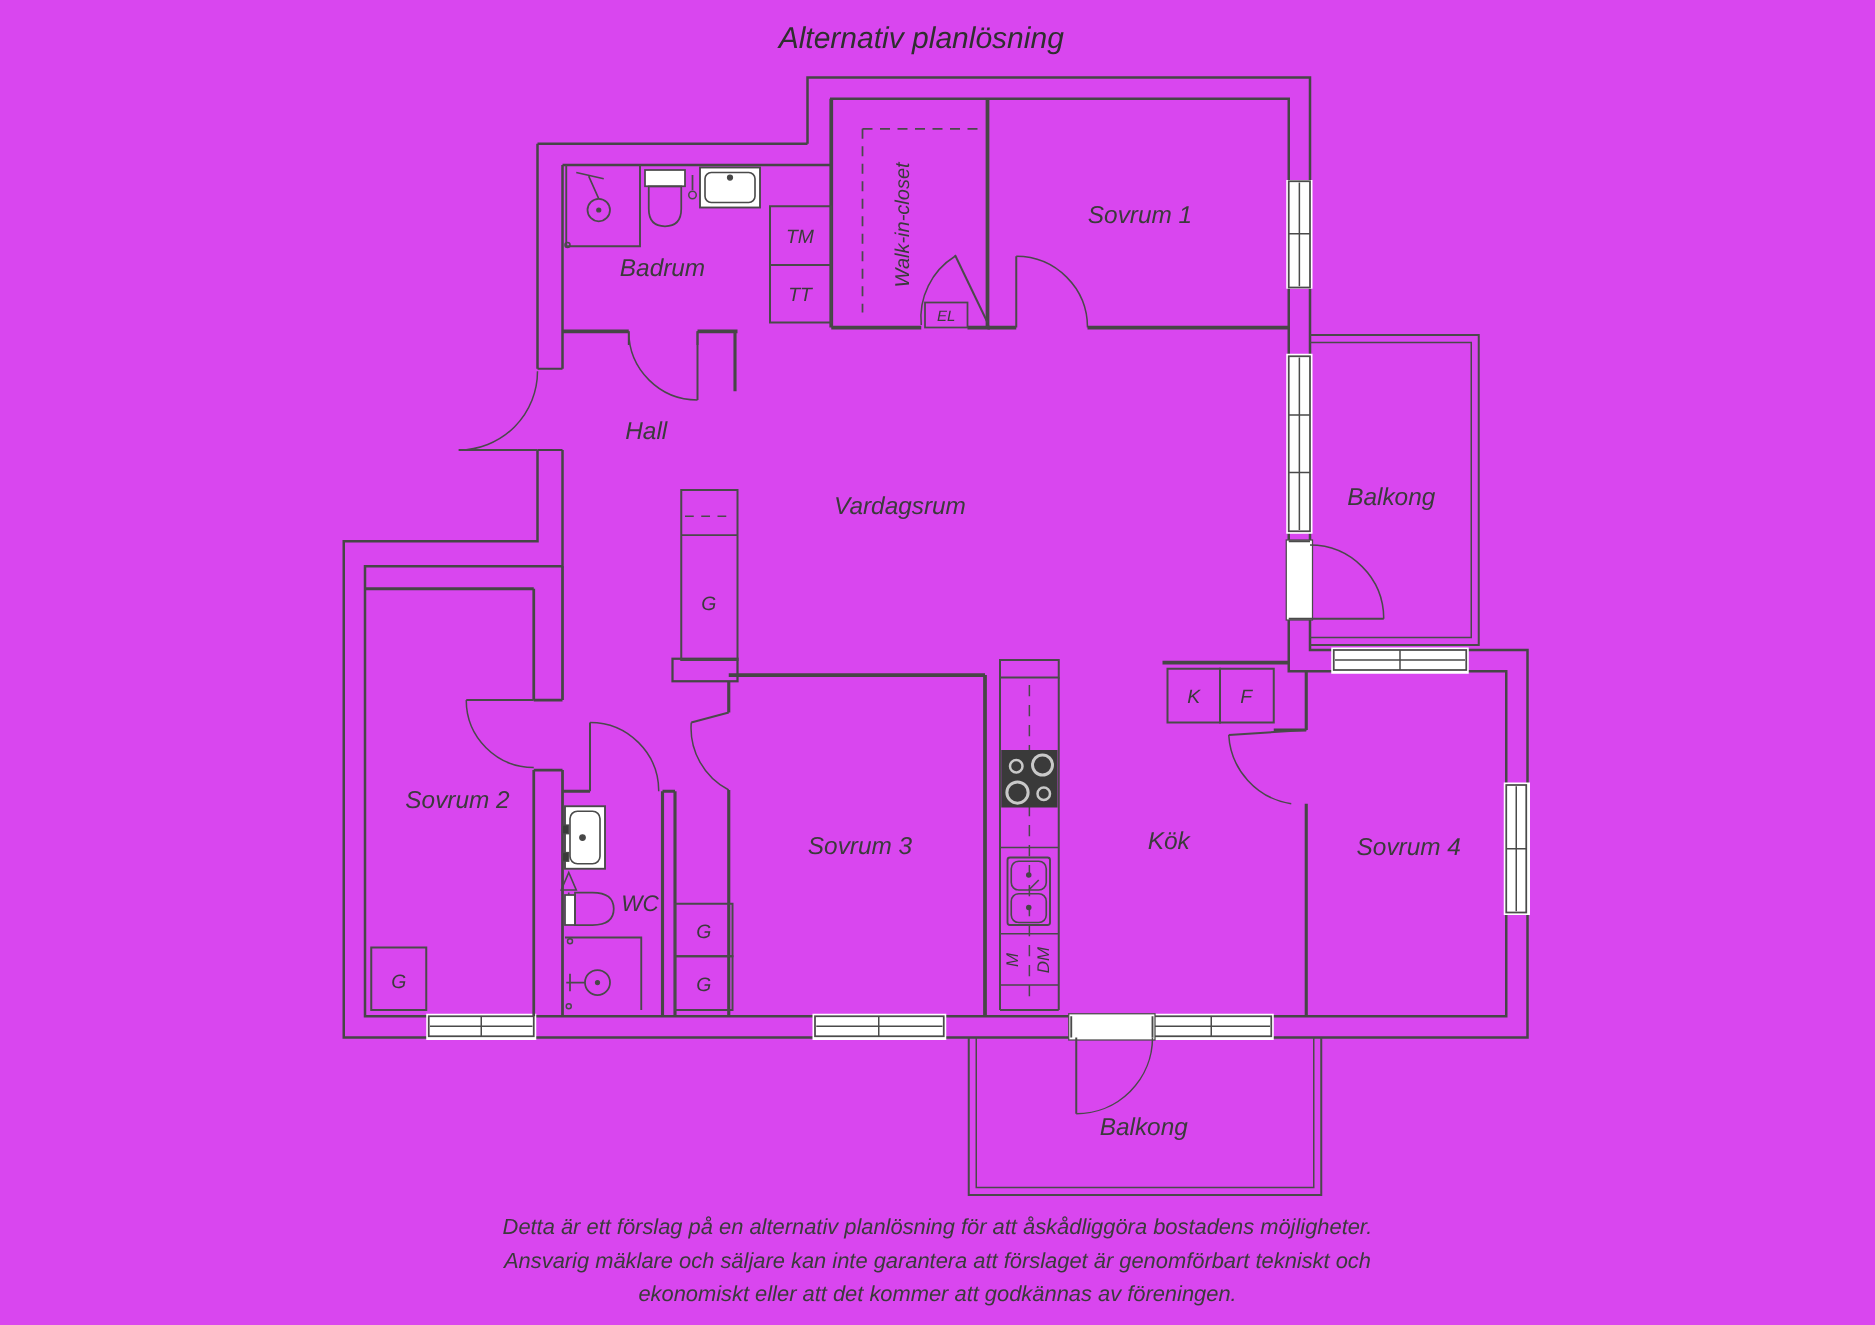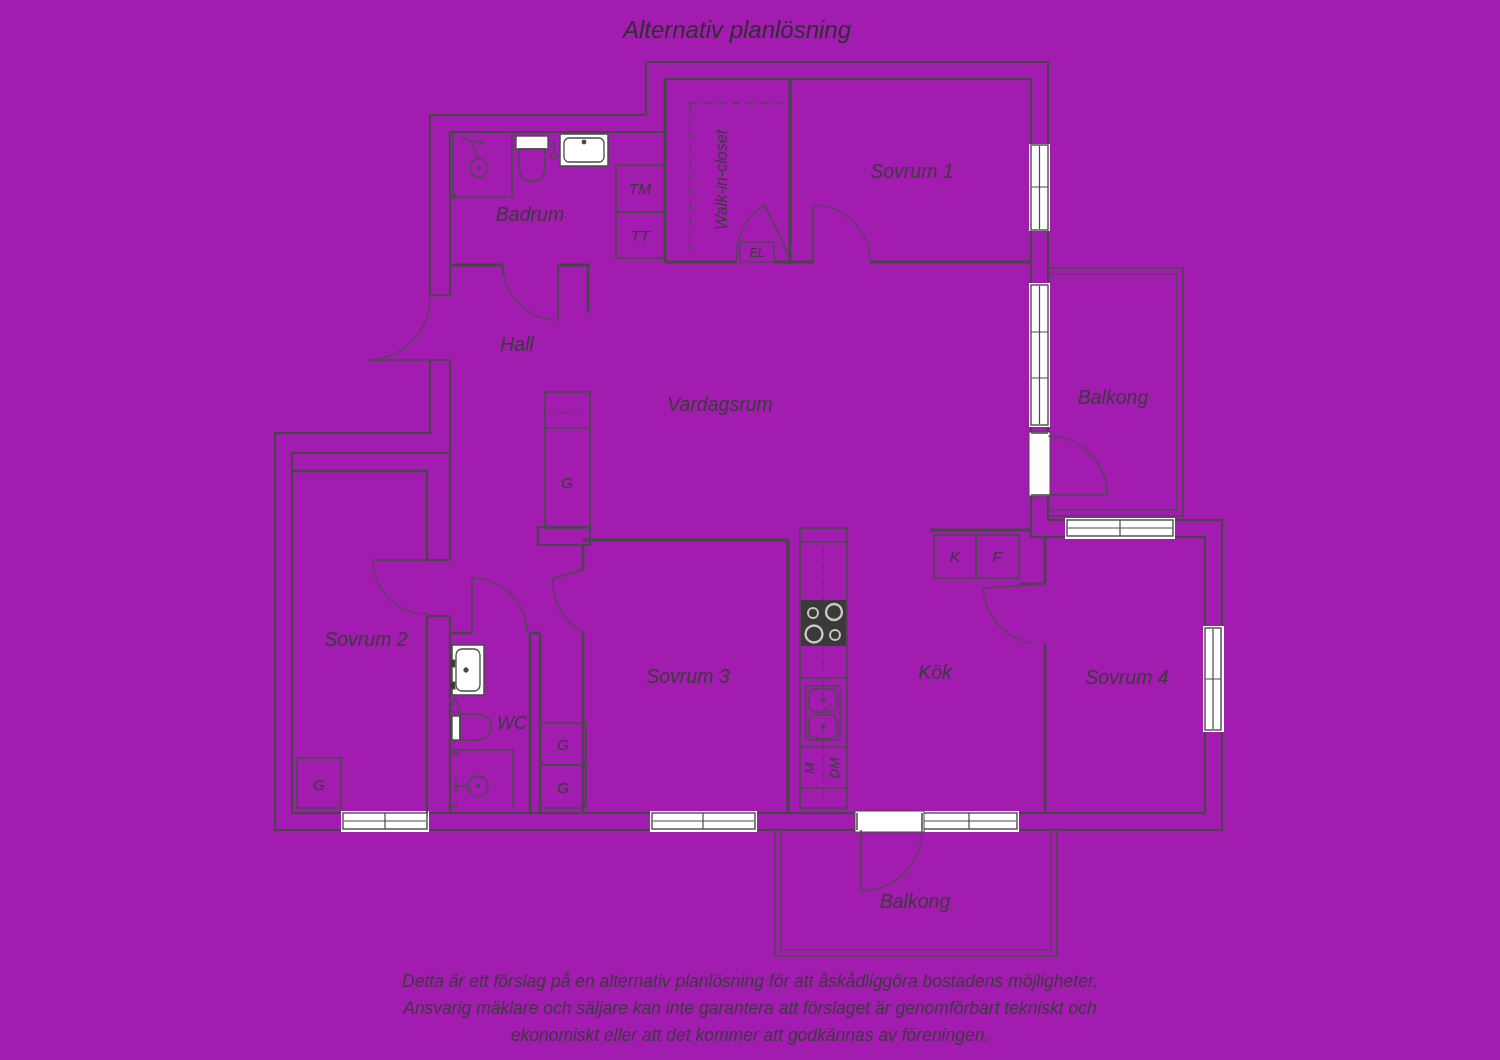--- a/index.html
+++ b/index.html
@@ -1,16 +1,16 @@
 <!DOCTYPE html>
 <html><head>
 <meta charset="utf-8">
 <style>
   html,body{margin:0;padding:0;background:#ffffff;}
-  .page{position:relative;width:1500px;height:1060px;background:#a21caf;overflow:hidden;
+  .page{position:relative;width:1500px;height:1060px;background:#d946ef;overflow:hidden;
         font-family:"Liberation Sans",sans-serif;}
   svg{position:absolute;left:0;top:0;}
   .room-label{font-style:italic;font-size:19.5px;fill:#3b3b3b;}
   .small-label{font-style:italic;font-size:15.5px;fill:#3b3b3b;}
   .tiny-label{font-style:italic;font-size:12px;fill:#3b3b3b;}
   .title-label{font-style:italic;font-size:24px;fill:#2f2f2f;}
   .disclaimer{font-style:italic;font-size:17.5px;fill:#3b3b3b;}
   .wall{stroke:#464646;fill:none;}
   .thin{stroke:#4a4a4a;fill:none;}
 </style>

